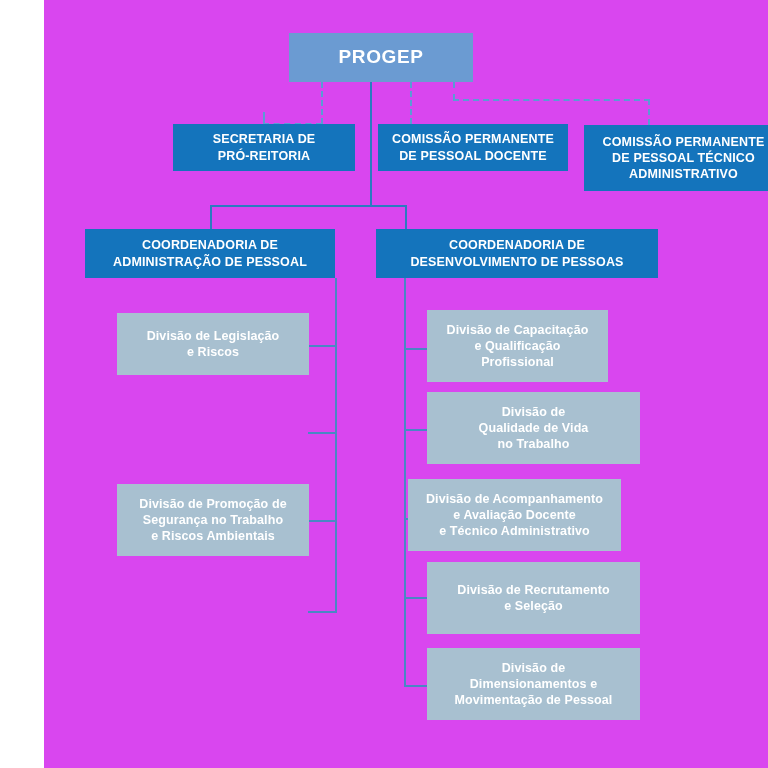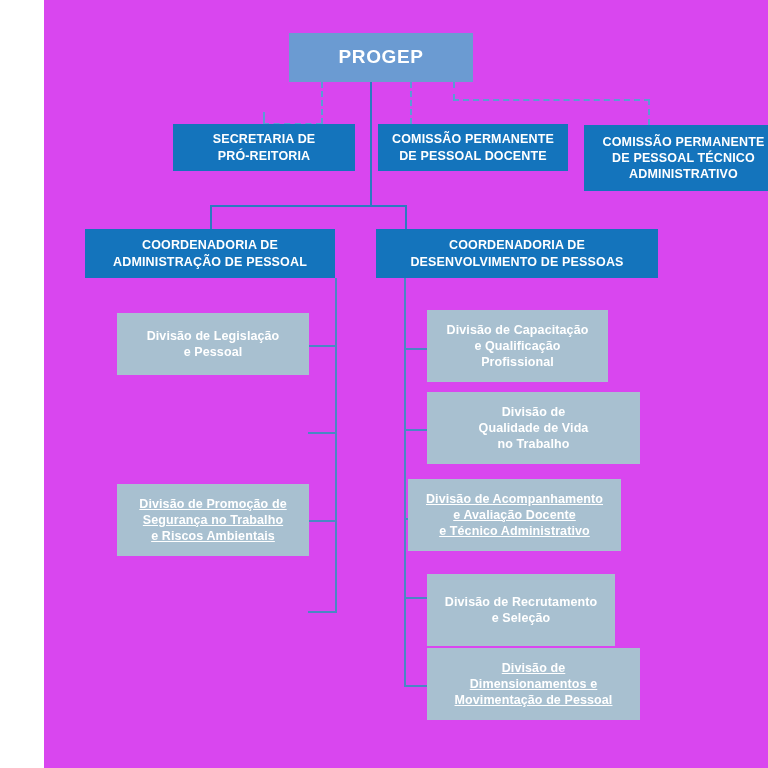--- a/index.html
+++ b/index.html
@@ -60,21 +60,20 @@
   .node.division {
     background: #a8c0d0;
     font-weight: bold;
     font-size: 12.5px;
     letter-spacing: 0.1px;
   }
   .node.division.justify .node-label {
     text-align: justify;
     text-align-last: center;
     padding: 0 0;
-    text-decoration: underline;
   }
 
   
   .conn {
     position: absolute;
     z-index: 1;
   }
   .conn.solid-v {
     width: 0;
     border-left: 2px solid #2b7cc0;
@@ -163,21 +162,21 @@
 ADMINISTRAÇÃO DE PESSOAL</span>
   </div>
 
   <div class="node unit" style="left:332px; top:229px; width:282px; height:49px;">
     <span class="node-label">COORDENADORIA DE
 DESENVOLVIMENTO DE PESSOAS</span>
   </div>
 
   <div class="node division" style="left:73px; top:313px; width:192px; height:62px;">
     <span class="node-label">Divisão de Legislação
-e Pessoal</span>
+e Riscos</span>
   </div>
 
 
   <div class="node division justify" style="left:73px; top:484px; width:192px; height:72px;">
     <span class="node-label">Divisão de Promoção de
 Segurança no Trabalho
 e Riscos Ambientais</span>
   </div>
 
 
@@ -192,21 +191,21 @@
 Qualidade de Vida
 no Trabalho</span>
   </div>
 
   <div class="node division justify" style="left:364px; top:479px; width:213px; height:72px;">
     <span class="node-label">Divisão de Acompanhamento
 e Avaliação Docente
 e Técnico Administrativo</span>
   </div>
 
-  <div class="node division" style="left:383px; top:574px; width:188px; height:72px;">
+  <div class="node division" style="left:383px; top:562px; width:213px; height:72px;">
     <span class="node-label">Divisão de Recrutamento
 e Seleção</span>
   </div>
 
   <div class="node division justify" style="left:383px; top:648px; width:213px; height:72px;">
     <span class="node-label">Divisão de
 Dimensionamentos e
 Movimentação de Pessoal</span>
   </div>
 

